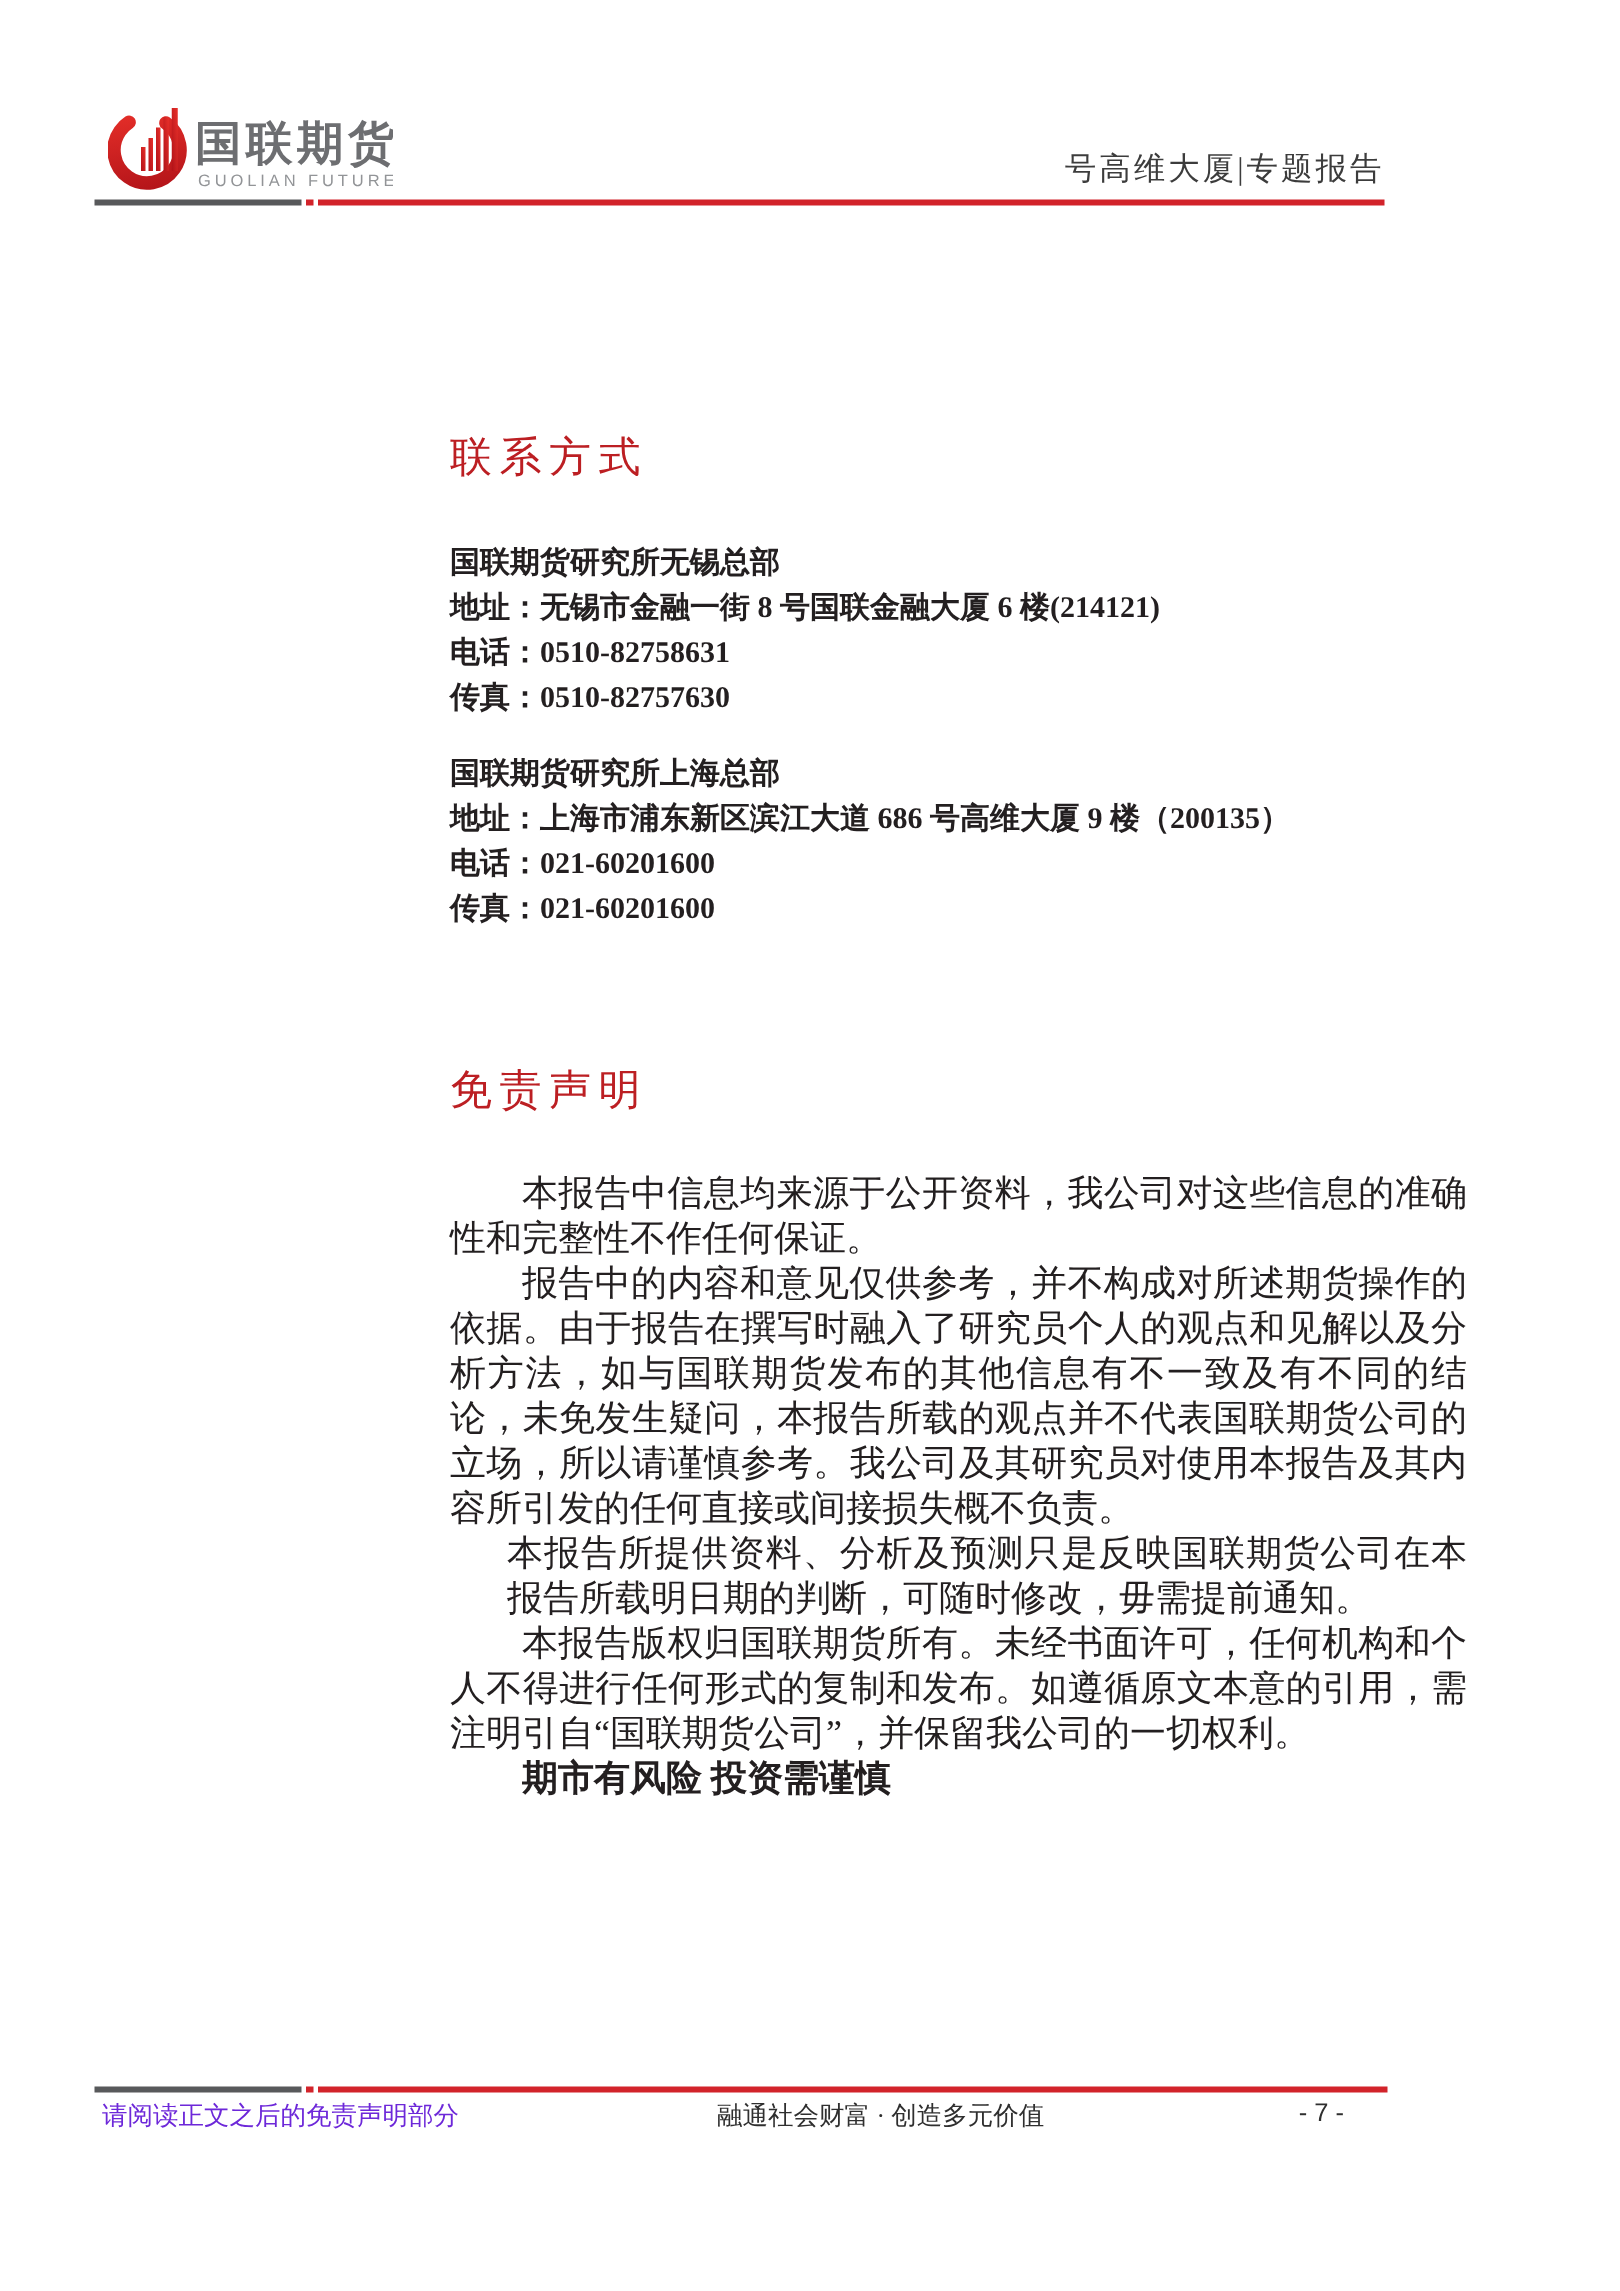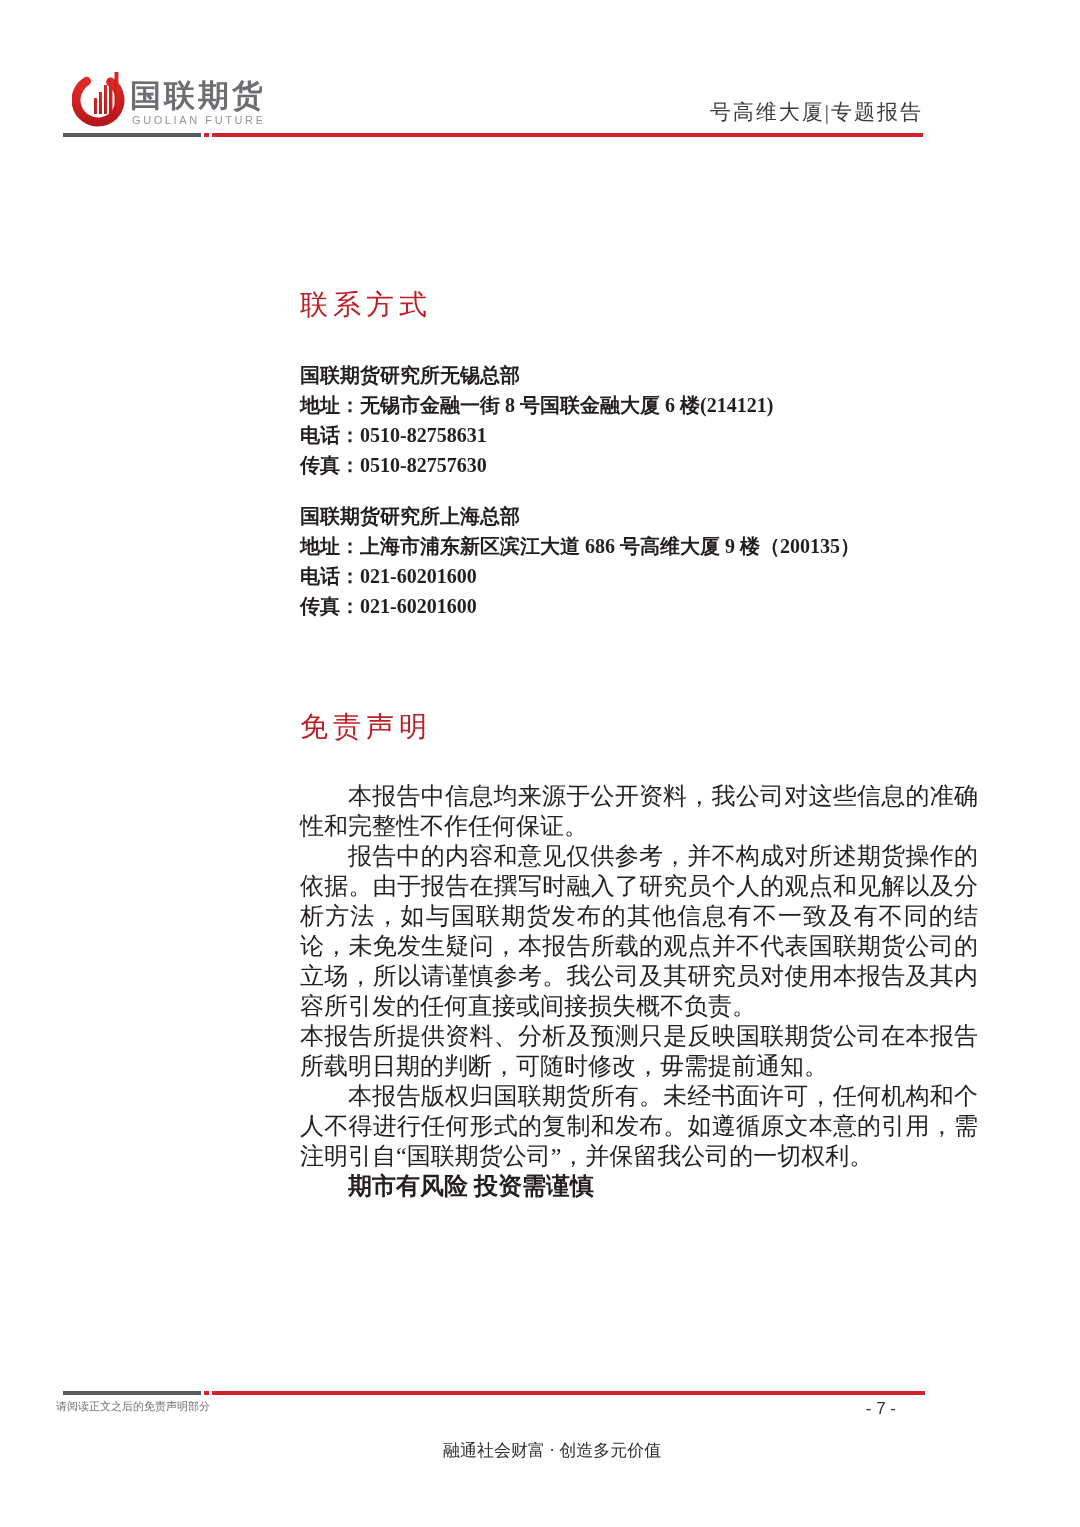--- a/index.html
+++ b/index.html
@@ -61,31 +61,31 @@
   .disclaimer-body {
     position: absolute;
     left: 300px;
     top: 781px;
     width: 678px;
     font-size: 24px;
     line-height: 30px;
     text-align: justify;
   }
   .disclaimer-body p { text-indent: 2em; }
-  .disclaimer-body p.no-indent { text-indent: 0; }
+  .disclaimer-body p.no-indent { text-indent: 0; margin-left: 38px; }
   .disclaimer-body p.warning { font-weight: bold; }
 
   
   .footer-left {
-    position: absolute; left: 56px; top: 1399px;
-    font-size: 11px; color: #737373; white-space: nowrap;
+    position: absolute; left: 68px; top: 1399px;
+    font-size: 17px; color: #6d28d9; white-space: nowrap;
   }
   .footer-center {
-    position: absolute; left: 443px; top: 1399px;
-    font-size: 17px; color: #2f2f2f; white-space: nowrap; margin-top: 40px;
+    position: absolute; left: 478px; top: 1399px;
+    font-size: 17px; color: #2f2f2f; white-space: nowrap;
   }
   .footer-page {
     position: absolute; right: 100px; top: 1399px;
     font-size: 17px; color: #2f2f2f; white-space: nowrap;
     font-family: "Liberation Sans", sans-serif;
   }
 
   .logo-text-cn {
     font-family: "Liberation Sans", sans-serif;
     font-weight: bold;

